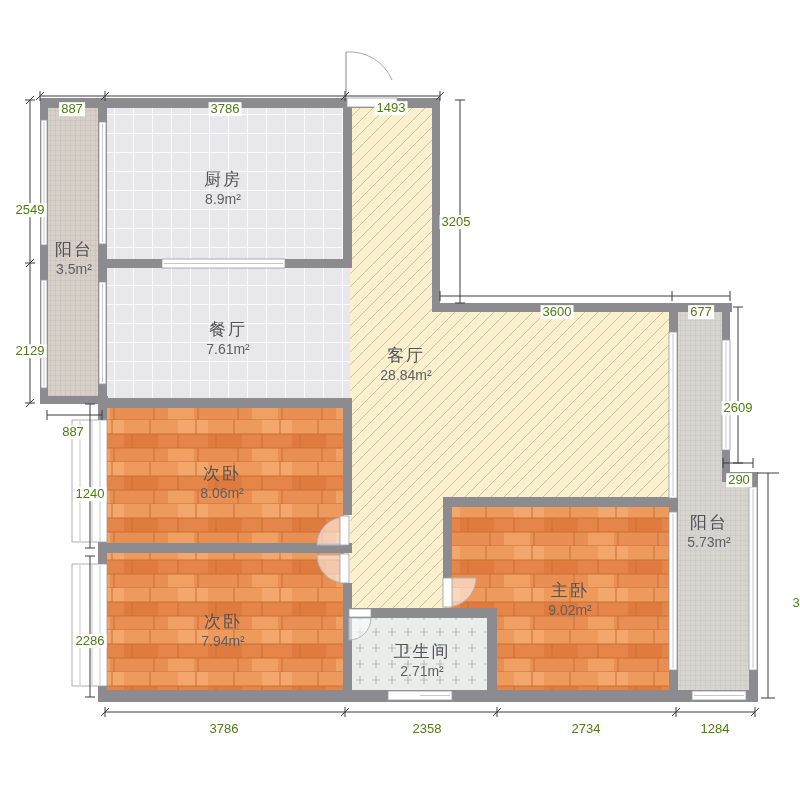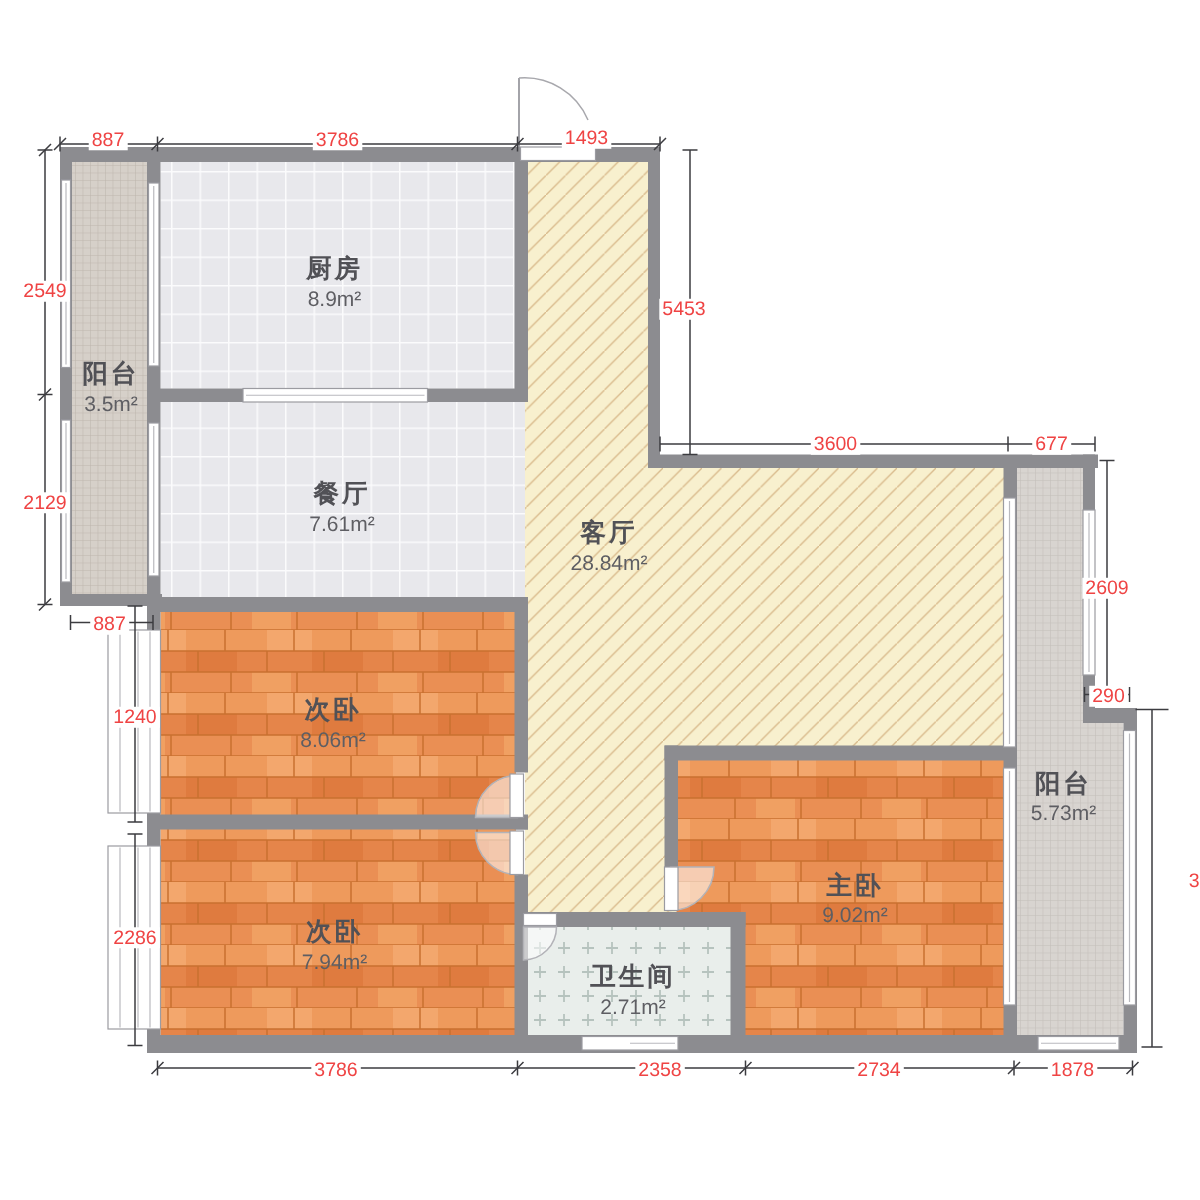--- a/index.html
+++ b/index.html
@@ -3,28 +3,28 @@
 <meta charset="utf-8">
 <style>
   html,body{margin:0;padding:0;background:#ffffff;}
   .plan{
     position:relative;width:800px;height:800px;background:#ffffff;
     font-family:"Liberation Sans",sans-serif;overflow:hidden;
   }
   .plan svg{position:absolute;left:0;top:0;}
   .dim{
     position:absolute;transform:translate(-50%,-50%);
-    font-size:13px;color:#ef4444;background:#ffffff;
-    padding:0 2px;line-height:1.05;white-space:nowrap;
+    font-size:13px;color:#4d7c0f;background:#ffffff;
+    padding:0 2px;line-height:1.05;white-space:nowrap;margin-top:16px;
   }
   .room-label{
     position:absolute;transform:translate(-50%,-50%);
     text-align:center;white-space:nowrap;line-height:1.15;
   }
-  .rname{font-size:17px;font-weight:700;color:#515156;letter-spacing:2px;}
+  .rname{font-size:17px;font-weight:400;color:#515156;letter-spacing:2px;}
   .rarea{font-size:14px;color:#5e5e63;margin-top:1px;letter-spacing:0;}
 </style>
 </head>
 <body>
 
 <div class="plan">
 
 <svg width="800" height="800" viewBox="0 0 800 800">
   <defs>
     <pattern id="tile" width="19" height="19" patternUnits="userSpaceOnUse">
@@ -185,24 +185,24 @@
 </div>
 
 <span class="dim" style="left:72px;top:93px">887</span>
 <span class="dim" style="left:225px;top:93px">3786</span>
 <span class="dim" style="left:391px;top:92px">1493</span>
 <span class="dim" style="left:30px;top:194px">2549</span>
 <span class="dim" style="left:30px;top:335px">2129</span>
 <span class="dim" style="left:73px;top:416px">887</span>
 <span class="dim" style="left:90px;top:478px">1240</span>
 <span class="dim" style="left:90px;top:625px">2286</span>
-<span class="dim" style="left:456px;top:206px">5453</span>
+<span class="dim" style="left:456px;top:206px">3205</span>
 <span class="dim" style="left:557px;top:296px">3600</span>
 <span class="dim" style="left:701px;top:296px">677</span>
 <span class="dim" style="left:738px;top:392px">2609</span>
 <span class="dim" style="left:739px;top:464px">290</span>
 <span class="dim" style="left:807px;top:587px">3468</span>
 <span class="dim" style="left:224px;top:713px">3786</span>
-<span class="dim" style="left:440px;top:713px">2358</span>
+<span class="dim" style="left:427px;top:713px">2358</span>
 <span class="dim" style="left:586px;top:713px">2734</span>
-<span class="dim" style="left:715px;top:713px">1878</span>
+<span class="dim" style="left:715px;top:713px">1284</span>
 
 </div>
 
 </body></html>

